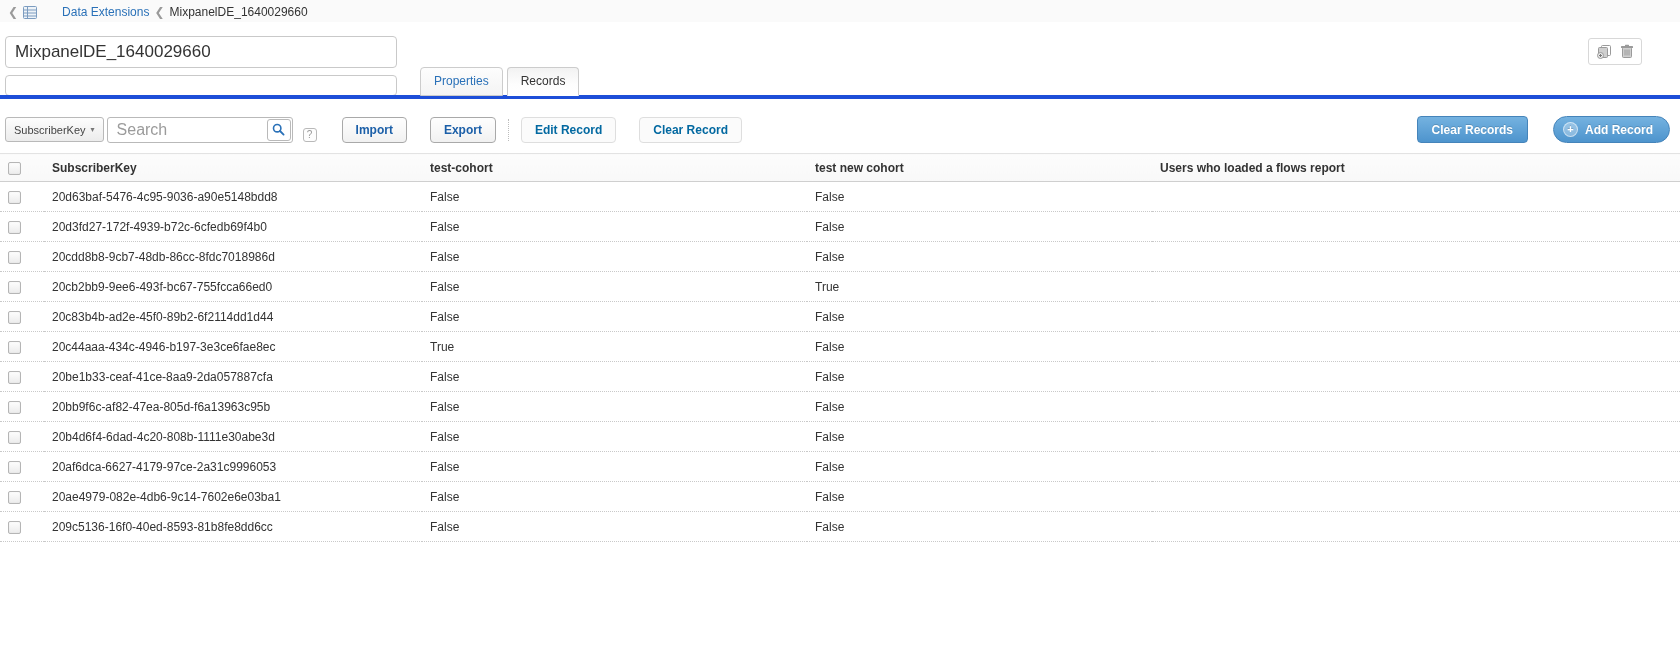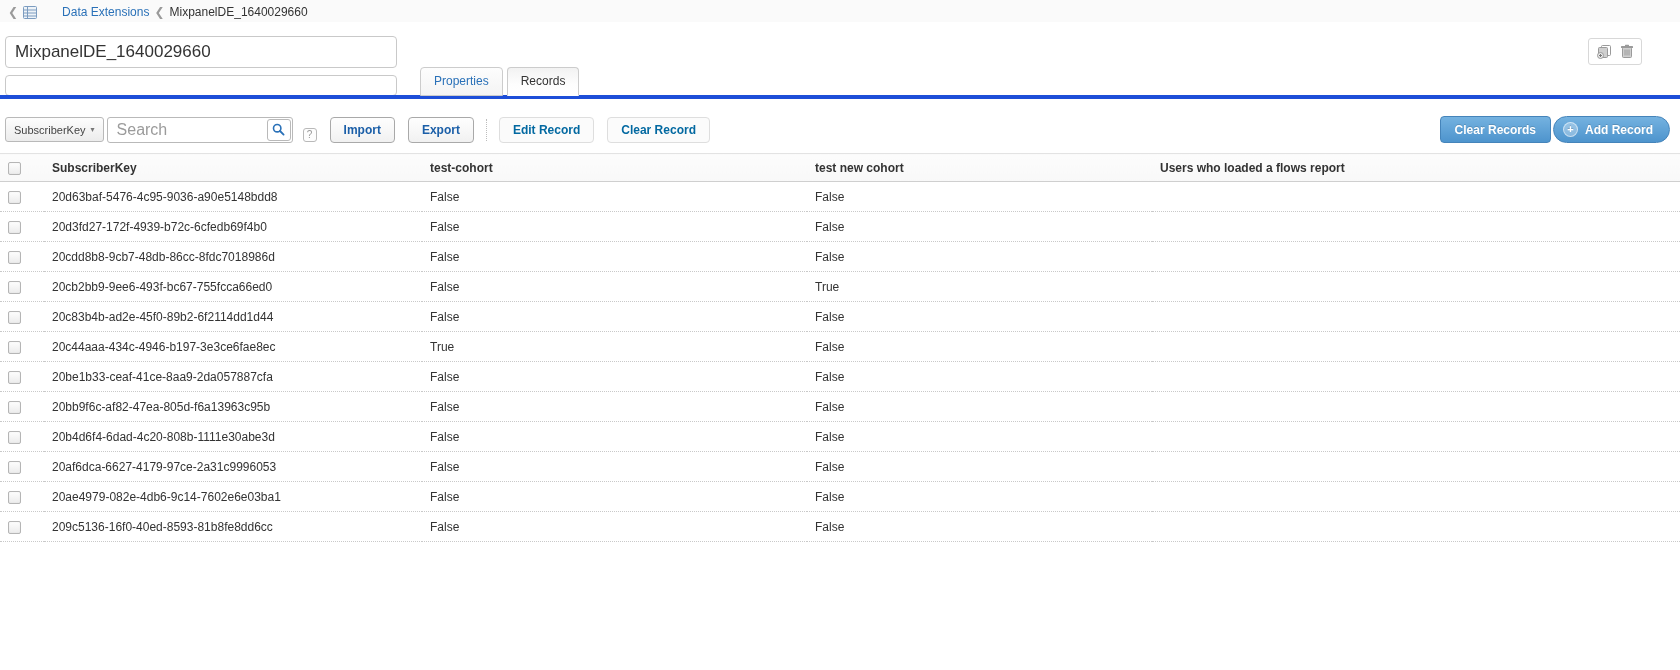--- a/index.html
+++ b/index.html
@@ -51,25 +51,25 @@
   .search-input::placeholder { color:#9b9b9b; }
   .search-btn { position:absolute; right:2px; top:2px; width:24px; height:22px;
     border:1px solid #b9b9b9; border-radius:3px; background:#fff; cursor:pointer;
     display:flex; align-items:center; justify-content:center; padding:0; }
   .help-badge { width:14px; height:14px; border:1px solid #b9b9b9; border-radius:3px;
     color:#999; font-size:10px; display:flex; align-items:center; justify-content:center;
     margin:10px 0 0 10px; cursor:pointer; background:#fdfdfd; }
   .btn { height:26px; border:1px solid #a9a9a9; border-radius:4px; cursor:pointer;
     background:linear-gradient(#fefefe,#f1f1f1); color:#1b5fa8; font-weight:bold;
     font-size:12px; padding:0 13px; font-family:"Liberation Sans",sans-serif; }
-  .btn + .btn { margin-left:13px; }
-  .btn.first { margin-left:13px; }
+  .btn + .btn { margin-left:23px; }
+  .btn.first { margin-left:25px; }
   .btn:disabled { border-color:#dedede; background:#fbfbfb; color:#0369a1; cursor:default; }
   .tb-sep { width:1px; height:22px; border-left:1px dotted #bdbdbd; margin:0 12px 0 12px; }
-  .tb-right { display:flex; gap:2px; padding-right:5px; }
+  .tb-right { display:flex; gap:25px; padding-right:5px; }
   .btn-blue { height:27px; border:1px solid #4584ba; border-radius:4px; cursor:pointer;
     background:linear-gradient(#74b2e0,#4e94cd); color:#fff; font-weight:bold;
     font-size:12px; padding:0 14px; font-family:"Liberation Sans",sans-serif;
     text-shadow:0 -1px 0 rgba(0,0,0,.15); }
   .btn-pill { border-radius:14px; display:flex; align-items:center; gap:7px; padding:0 16px 0 9px; }
   .plus-circle { width:15px; height:15px; border-radius:50%;
     background:rgba(255,255,255,.3); border:1px solid rgba(255,255,255,.55);
     display:flex; align-items:center; justify-content:center; font-size:11px;
     line-height:1; color:#fff; font-weight:bold; }
 

